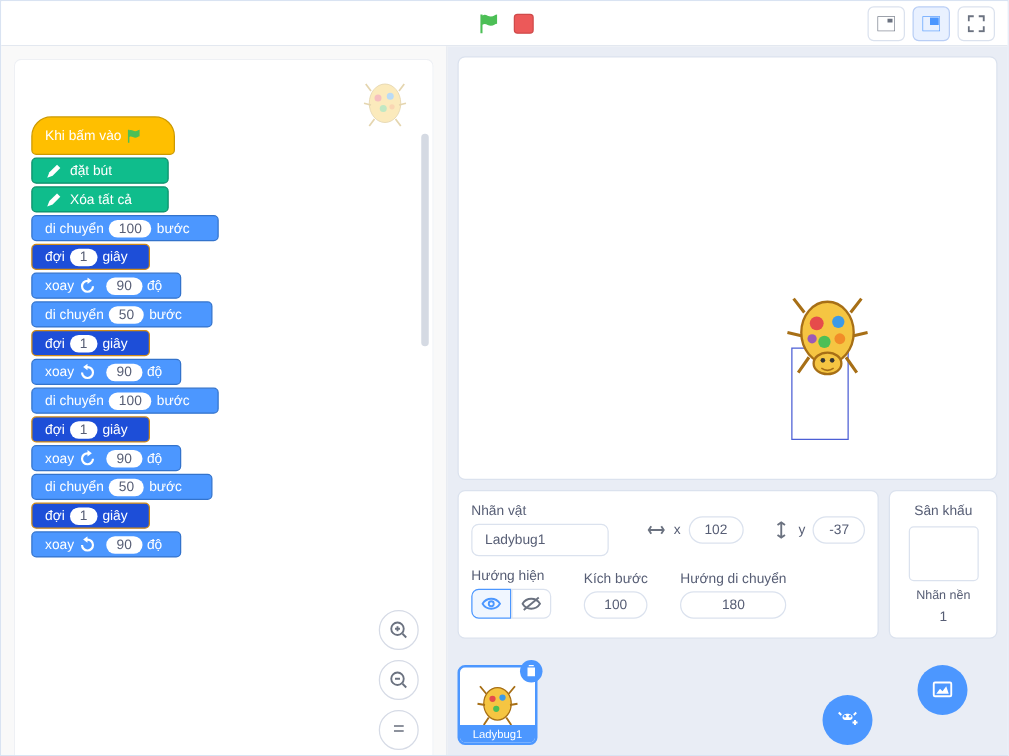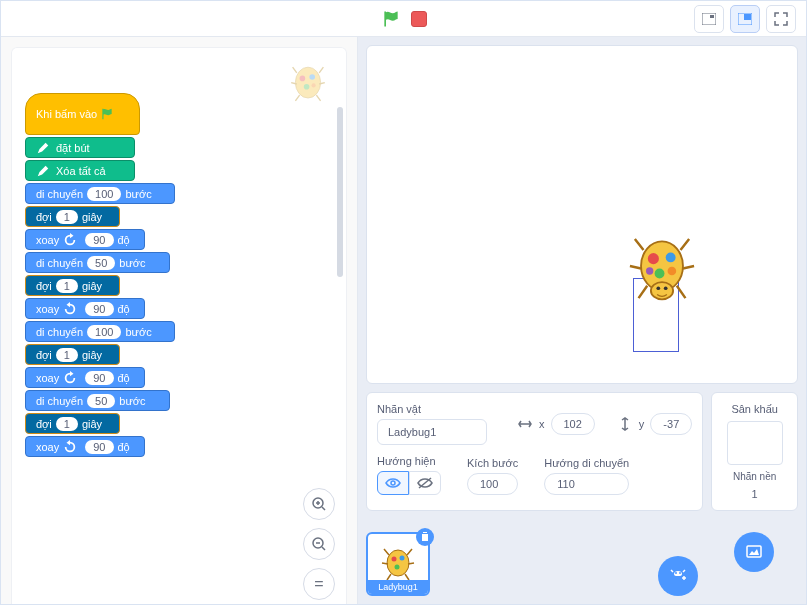--- a/index.html
+++ b/index.html
@@ -11,40 +11,40 @@
 .flag{width:20px;height:20px;color:#4cbf56;cursor:pointer}
 .stopicon{width:16px;height:16px;border-radius:3px;background:#ec5959;border:1px solid #cf4a4a;cursor:pointer}
 .view-btn{width:30px;height:28px;border:1px solid #dbe2ee;border-radius:5px;background:#fff;display:flex;align-items:center;justify-content:center;cursor:pointer}
 .view-btn.active{background:#e9f1ff;border-color:#b9cef5}
 .main{display:flex;flex:1;min-height:0}
 .scripts{flex:1;background:#f9f9f9;position:relative;overflow:hidden;border-right:1px solid #e3e8f0}
 .script-area{position:relative;background:#fff;margin:10px;height:565px;border-radius:6px;box-shadow:inset 0 0 0 1px #eef0f4;overflow:hidden}
 .sprite-watermark{position:absolute;top:16px;right:18px;opacity:.35;width:42px;height:42px}
 .column{position:absolute;top:46px;left:14px;display:flex;flex-direction:column;width:220px}
 .block{color:#fff;font-size:11px;display:flex;align-items:center;height:21px;padding:0 10px;border-radius:4px;margin-bottom:2px;position:relative;white-space:nowrap}
-.hat{border-top-left-radius:16px;border-top-right-radius:16px;height:42px}
+.hat{border-top-left-radius:16px;border-top-right-radius:16px;height:31px}
 .ev{background:#ffbf00;border:1px solid #cc9900;width:115px}
 .pen{background:#0fbd8c;border:1px solid #0b8e69;width:110px}
 .mot{background:#4c97ff;border:1px solid #3373cc}
-.ctl{background:#0369a1;border:1px solid #cf8b17}
+.ctl{background:#1d4ed8;border:1px solid #cf8b17}
 .oval{background:#fff;color:#575e75;border-radius:10px;padding:1px 8px;font-size:11px;min-width:20px;text-align:center;display:inline-block;margin:0 4px}
 .penicon{width:14px;height:14px;margin-right:6px;display:inline-flex}
 .rot{width:14px;height:14px;margin:0 4px;display:inline-flex;align-items:center;justify-content:center}
 .zoom{position:absolute;right:12px;bottom:12px;display:flex;flex-direction:column;gap:8px}
 .zbtn{width:32px;height:32px;border-radius:50%;border:1px solid #d6dbe6;background:#fff;display:flex;align-items:center;justify-content:center;color:#6b7280;font-size:16px;cursor:pointer}
 .scrollbar-v{position:absolute;right:4px;top:60px;width:6px;height:170px;background:#d5dae3;border-radius:3px}
 .right{width:448px;display:flex;flex-direction:column;background:#e9edf5}
 .stage{height:345px;background:#fff;margin:8px;border-radius:6px;border:1px solid #dbe2ee;position:relative;overflow:hidden}
 .sprite-on-stage{position:absolute;left:258px;top:188px;width:74px;height:74px}
 .sel-box{position:absolute;left:266px;top:232px;width:46px;height:74px;border:1.5px solid #4c5fd5}
 .panels{display:flex;gap:8px;margin:0 8px 21px}
 .sprite-info{flex:1;background:#fff;border-radius:6px;border:1px solid #dbe2ee;padding:10px;font-size:11px;color:#575e75;display:flex;flex-direction:column;gap:10px}
 .stage-info{width:88px;background:#fff;border-radius:6px;border:1px solid #dbe2ee;padding:10px;font-size:11px;color:#575e75;display:flex;flex-direction:column;align-items:center;gap:6px}
 .row1{display:flex;align-items:center;gap:10px}
-.field{border:1px solid #dbe2ee;border-radius:16px;padding:4px 12px;font-size:11px;color:#575e75;background:#fff;min-width:40px;}
+.field{border:1px solid #dbe2ee;border-radius:16px;padding:4px 12px;font-size:11px;color:#575e75;background:#fff;min-width:40px;text-align:center}
 .name-field{border-radius:6px;width:110px;text-align:left;padding:6px 10px}
 .lbl{color:#575e75;font-size:11px}
 .arrows{width:16px;height:16px;display:inline-flex}
 .row2{display:flex;align-items:flex-end;gap:26px}
 .col2{display:flex;flex-direction:column;gap:4px}
 .vis{display:flex}
 .visbtn{width:32px;height:24px;border:1px solid #dbe2ee;background:#fff;display:flex;align-items:center;justify-content:center;font-size:13px;color:#6b7280}
 .visbtn:first-child{border-radius:6px 0 0 6px;color:#4c97ff;border-color:#4c97ff;background:#f0f6ff}
 .visbtn:last-child{border-radius:0 6px 6px 0}
 .sprites-bar{display:flex;margin:0 8px 8px;gap:8px}
@@ -291,21 +291,21 @@
                     </svg>
                   </div>
               </div>
             </div>
             <div class="col2">
               <span class="lbl">Kích bước</span>
               <span class="field">100</span>
             </div>
             <div class="col2">
               <span class="lbl">Hướng di chuyển</span>
-              <span class="field">110</span>
+              <span class="field">180</span>
             </div>
           </div>
         </div>
         <div class="stage-info">
           <span class="lbl">Sân khấu</span>
           <div class="stage-thumb"></div>
           <span class="lbl" style="font-size:10px">Nhãn nền</span>
           <span class="lbl">1</span>
         </div>
       </div>

